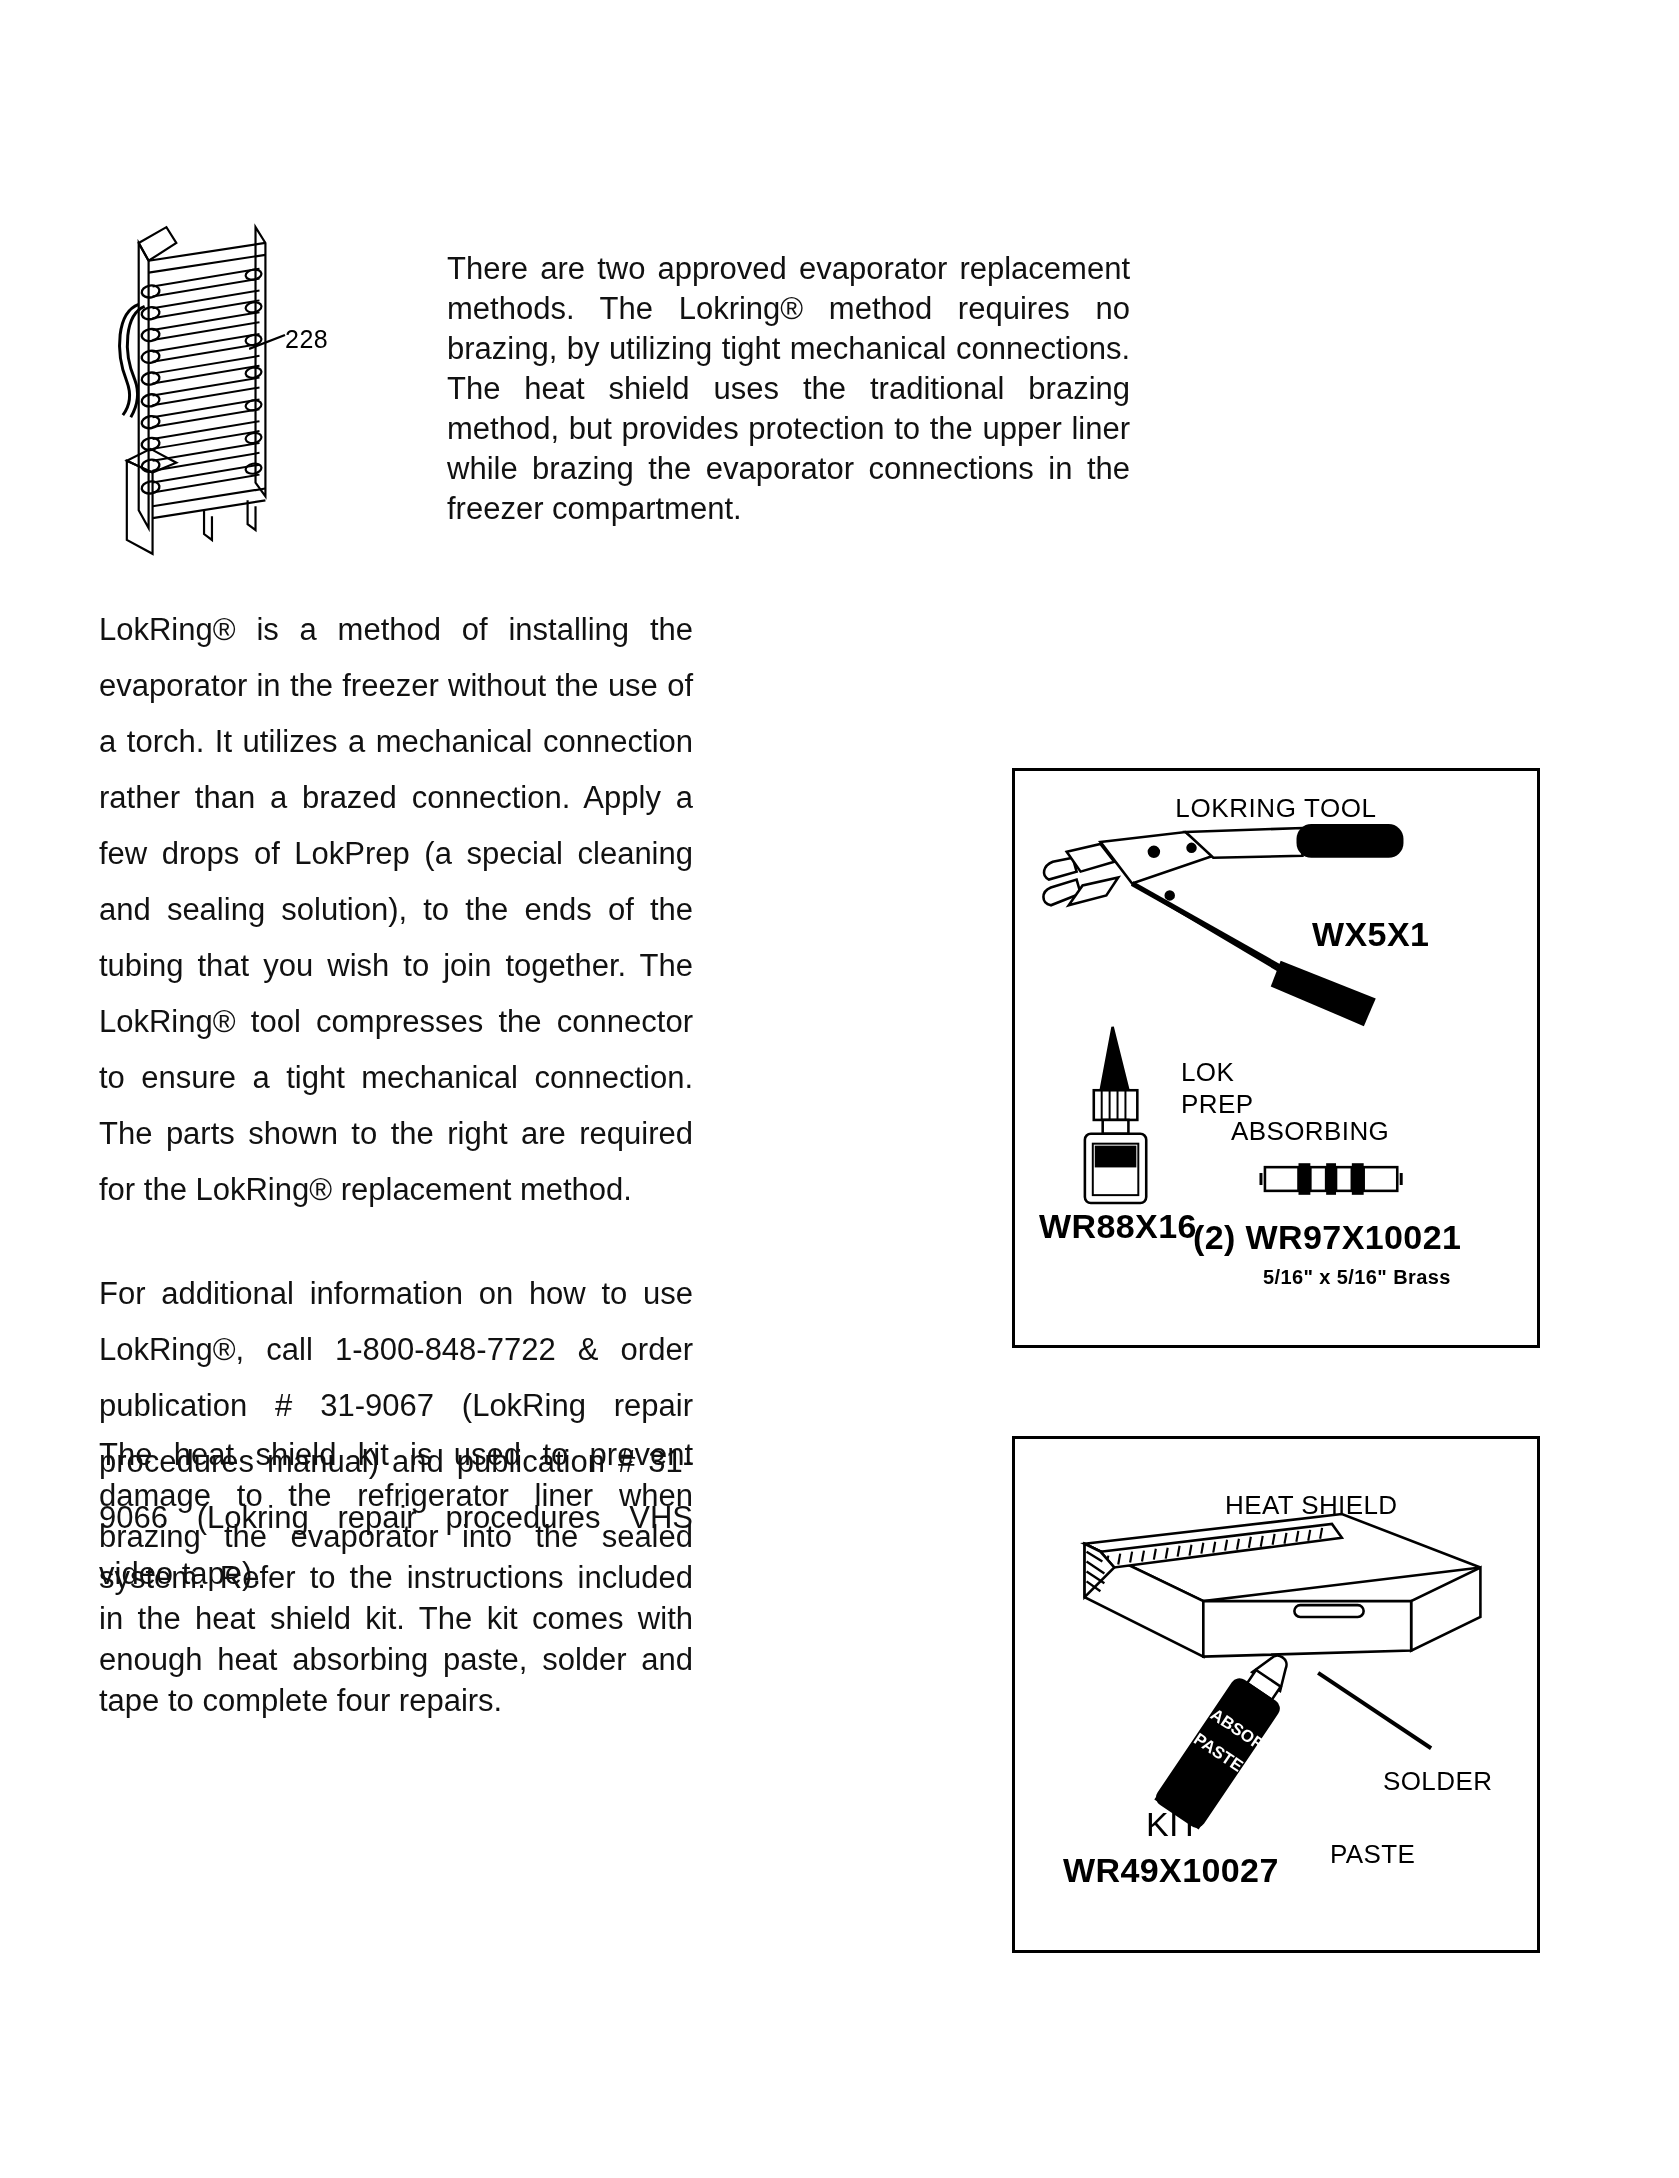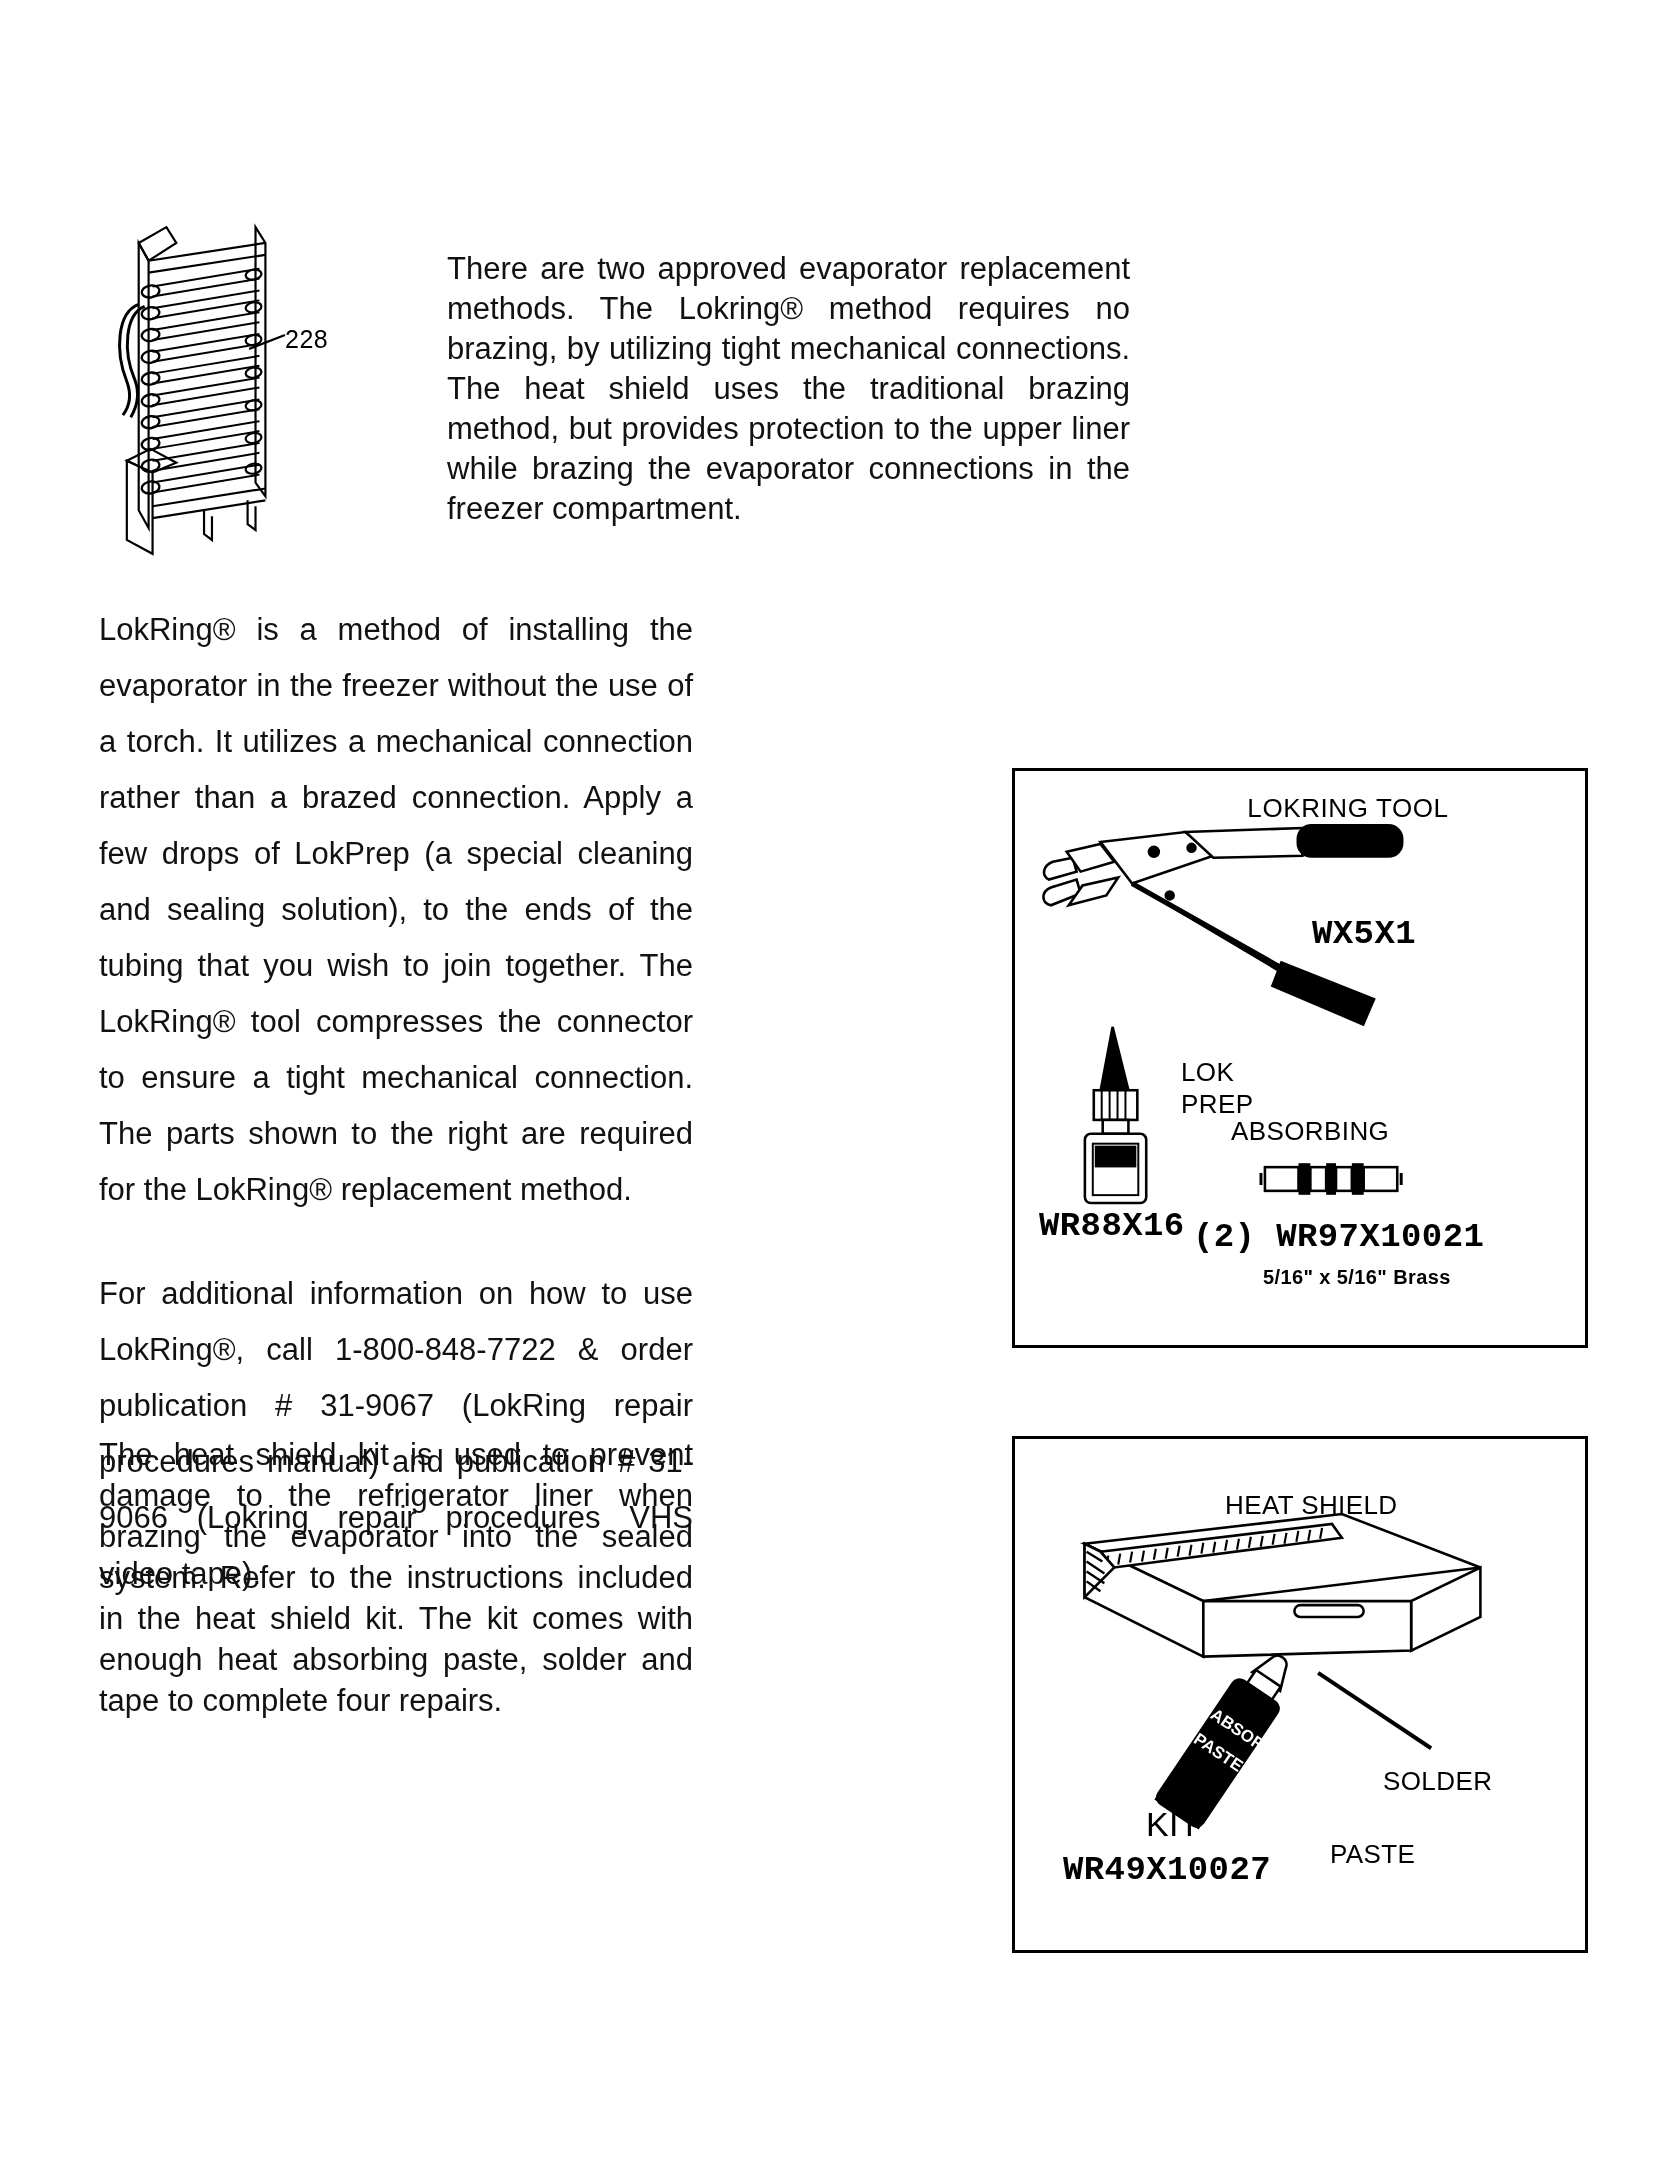--- a/index.html
+++ b/index.html
@@ -85,21 +85,20 @@
     top: 1434px;
     width: 594px;
   }
   #heatshield-col .body-text { line-height: 41px; }
 
   
   .fig-box {
     position: absolute;
     border: 3px solid #000;
     background: #fff;
-    padding-left: 48px;
   }
   #lokring-box {
     left: 1012px;
     top: 768px;
     width: 522px;
     height: 574px;
   }
   #heatshield-box {
     left: 1012px;
     top: 1436px;
@@ -119,21 +118,20 @@
     font-size: 26px;
     letter-spacing: 0.4px;
   }
   .fig-label.small {
     font-size: 20px;
     font-weight: bold;
   }
   .fig-label.big {
     font-weight: bold;
     font-size: 34px;
-    font-family: Liberation Mono, monospace;
   }
   svg { display: block; }
 </style>
 </head>
 <body>
 
 <div class="page">
 
   <div id="evaporator-figure">
     <svg width="297" height="347" viewBox="0 0 300 350">

